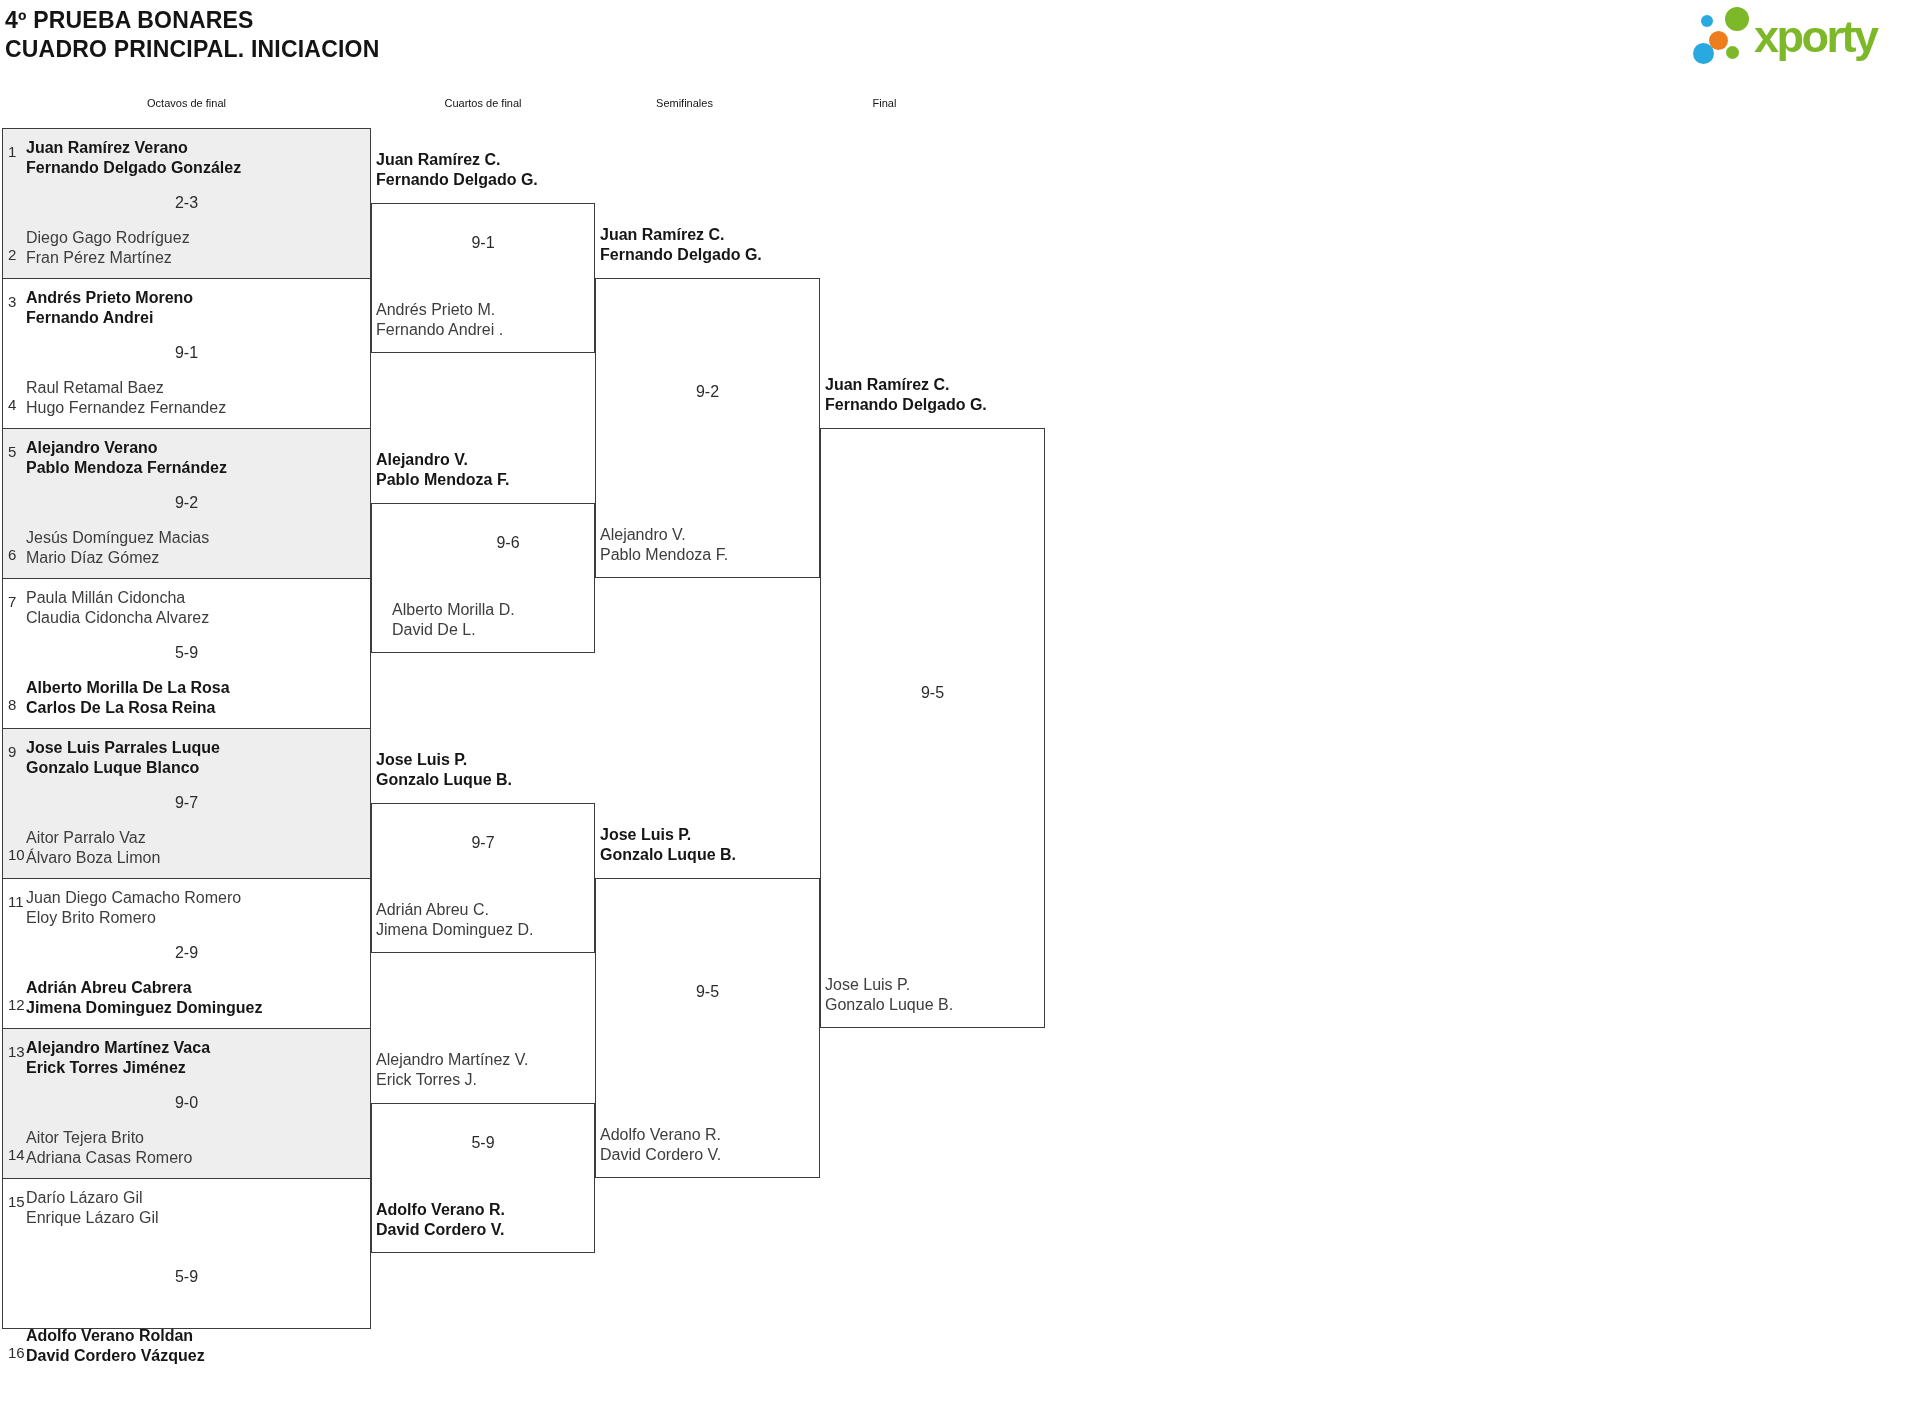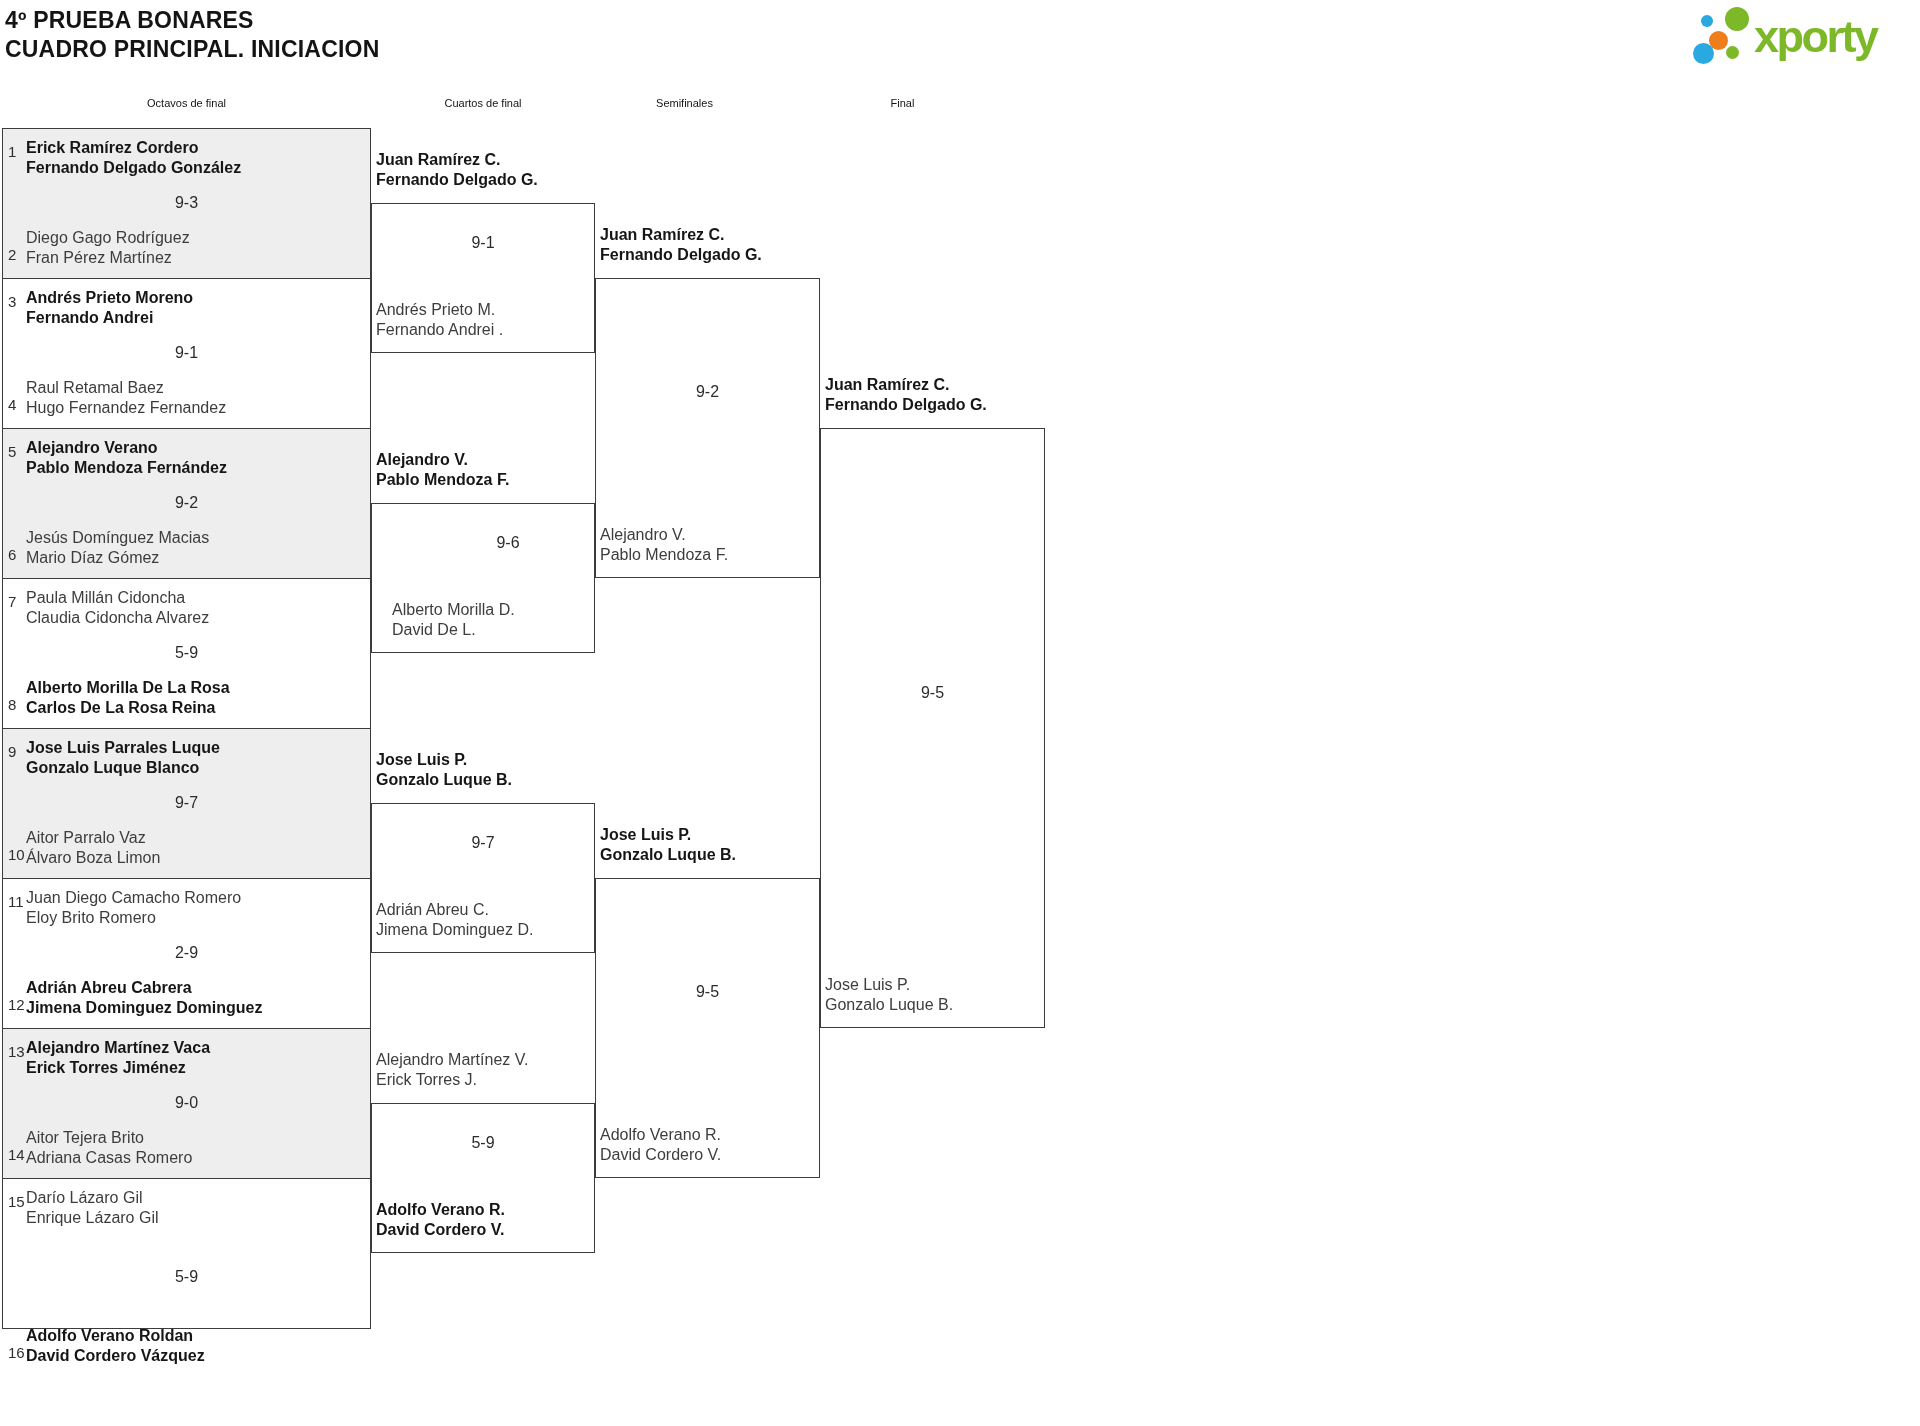--- a/index.html
+++ b/index.html
@@ -56,31 +56,31 @@
     <span class="dot" style="left:37px;top:7px;width:24px;height:24px;background:#7db829;"></span>
     <span class="dot" style="left:21px;top:31px;width:19px;height:19px;background:#ee7d1c;"></span>
     <span class="dot" style="left:5px;top:43px;width:21px;height:21px;background:#29a9e0;"></span>
     <span class="dot" style="left:38px;top:46px;width:13px;height:13px;background:#7db829;"></span>
     <span class="logo-text" style="color:#7db829;">xporty</span>
   </div>
 
   <div class="round-header" style="left:2px;width:369px;">Octavos de final</div>
   <div class="round-header" style="left:371px;width:224px;">Cuartos de final</div>
   <div class="round-header" style="left:572px;width:225px;">Semifinales</div>
-  <div class="round-header" style="left:790px;width:225px;">Final</div>
+  <div class="round-header" style="left:772px;width:225px;">Final</div>
 
   <div class="oct-col">
 
     <div class="oct-match shaded">
       <div class="team top win">
         <span class="seed">1</span>
-        <div class="tname">Erick Ramírez Cordero</div>
+        <div class="tname">Juan Ramírez Verano</div>
         <div class="tname">Fernando Delgado González</div>
       </div>
-      <div class="oct-score">9-3</div>
+      <div class="oct-score">2-3</div>
       <div class="team bottom">
         <span class="seed">2</span>
         <div class="tname">Diego Gago Rodríguez</div>
         <div class="tname">Fran Pérez Martínez</div>
       </div>
     </div>
 
     <div class="oct-match">
       <div class="team top win">
         <span class="seed">3</span>

